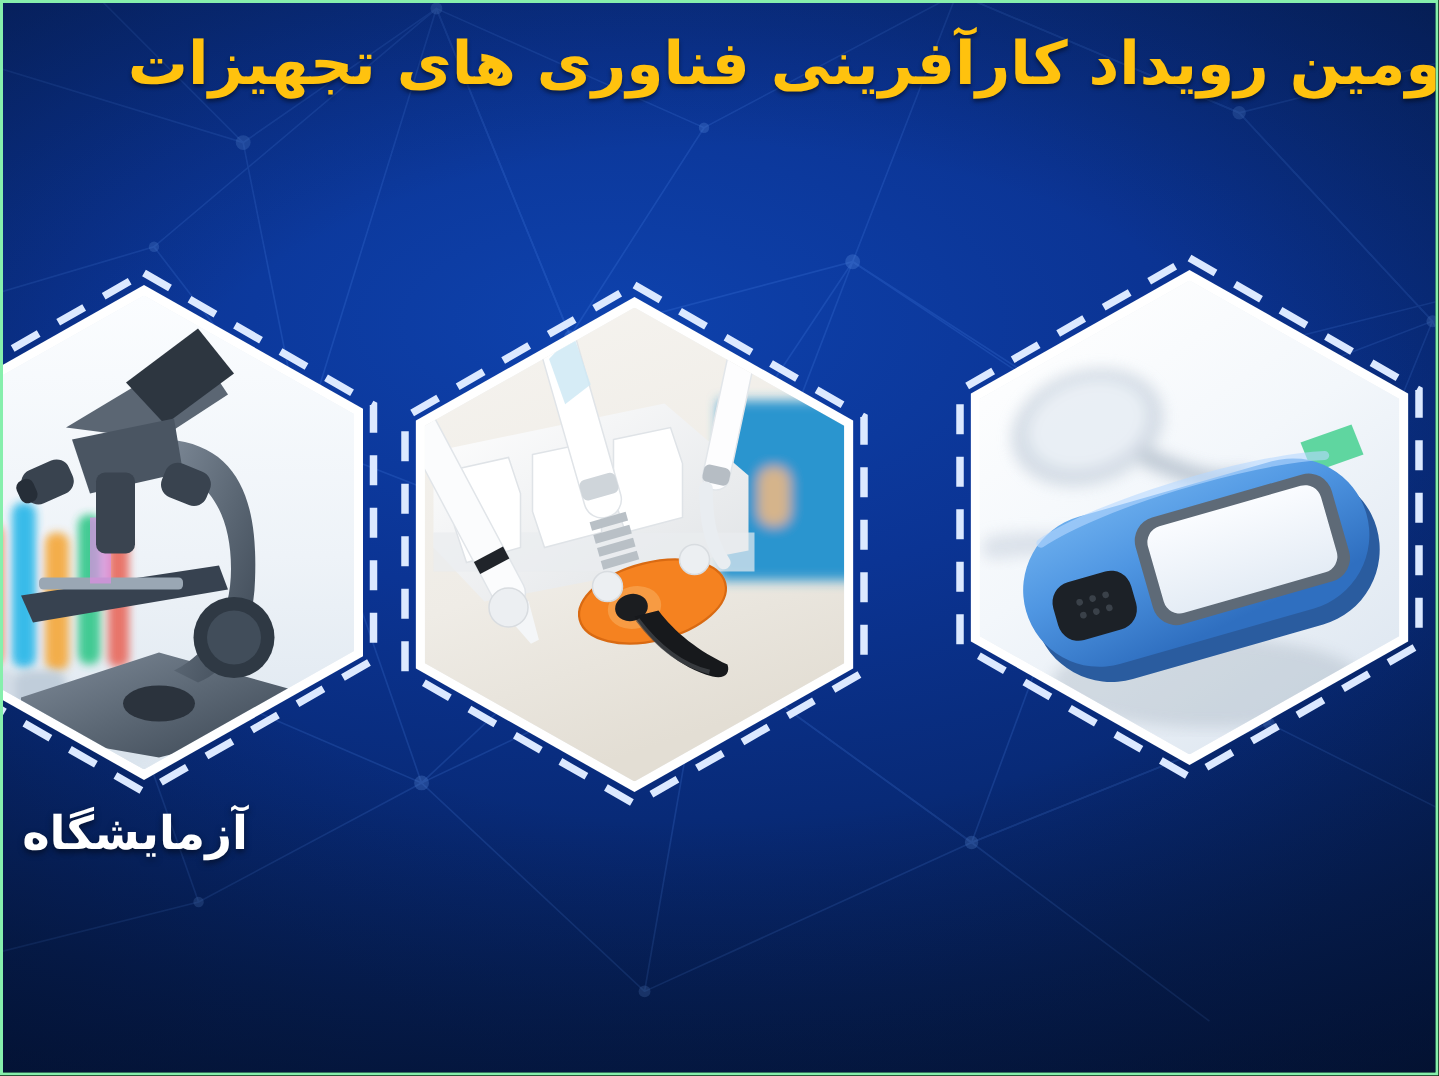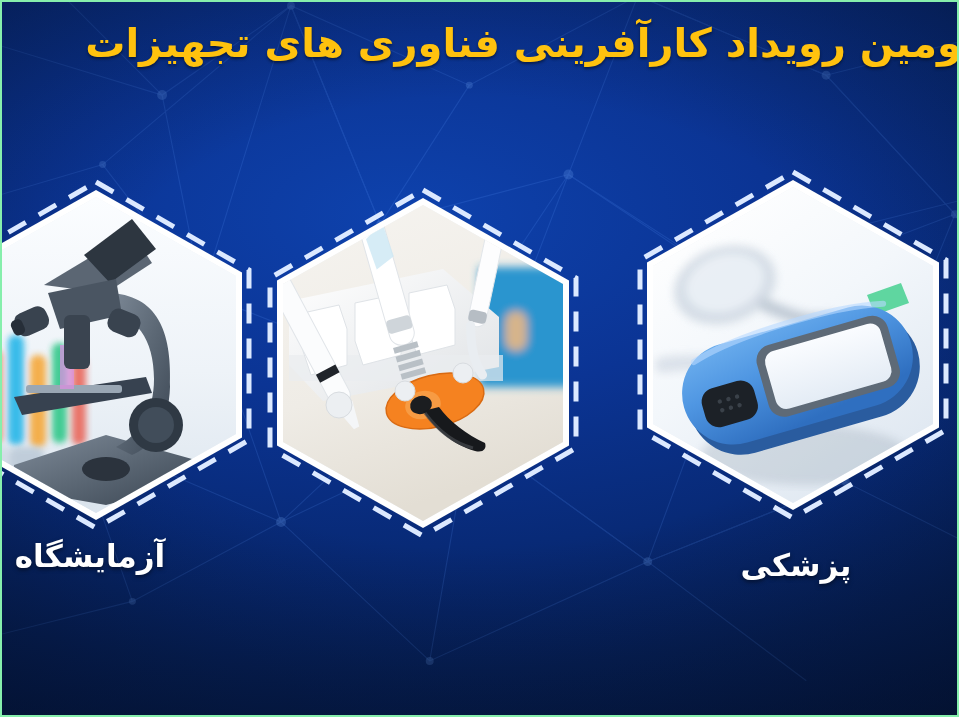--- a/index.html
+++ b/index.html
@@ -409,15 +409,14 @@
               <path d="M52 146 C96 132 200 130 250 142" stroke="#b7d8ff" stroke-width="6" fill="none" opacity="0.6" stroke-linecap="round"></path>
             </g>
           </svg>
         </div>
       </div>
     </div>
 
   </div>
 
   <div class="caption cap-lab">آزمایشگاه</div>
-  <div class="caption cap-med">پزشکی</div>
 
 </div>
 
 </body></html>

